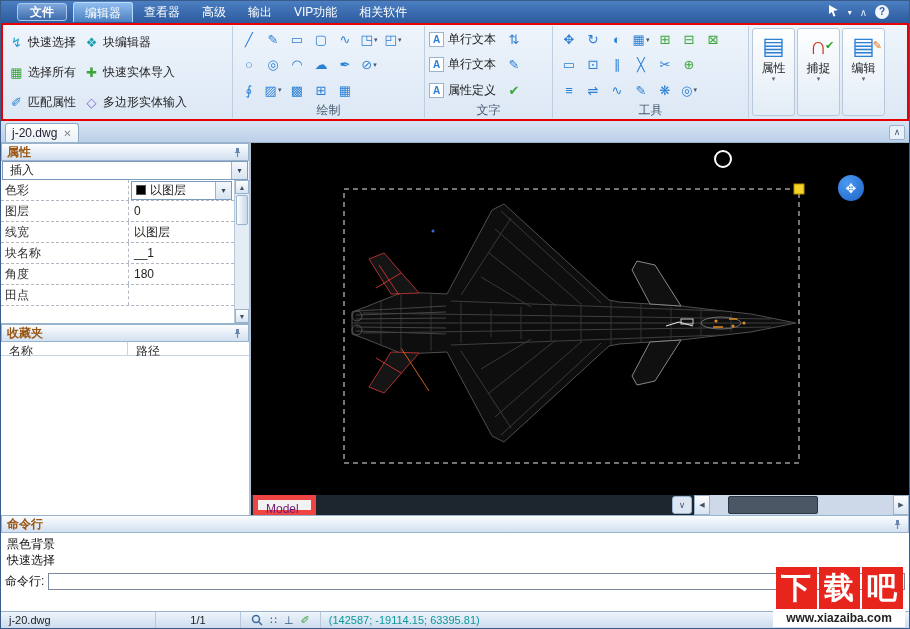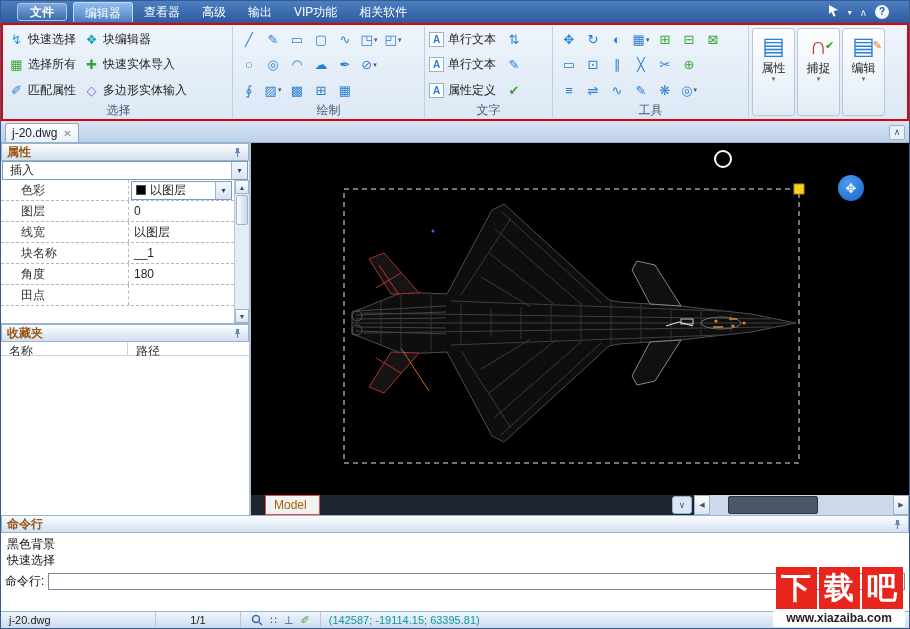--- a/index.html
+++ b/index.html
@@ -70,21 +70,21 @@
   .ptitle { height: 18px; background: linear-gradient(#fbfdfe, #d2e0f0); border: 1px solid #9ab3cc;
     display: flex; align-items: center; padding: 0 5px; color: #995511; font-weight: bold; }
   .ptitle .pin { margin-left: auto; }
   .combo { background: #fff; border: 1px solid #7a9ac0; display: flex; align-items: center; height: 19px; }
   .insert-combo { margin: 0 1px; }
   .ctext { flex: 1; padding-left: 7px; color: #222; }
   .cdd { width: 16px; height: 100%; background: linear-gradient(#f4f8fc, #d8e4f2); border-left: 1px solid #9ab3cc;
     font-size: 8px; color: #345; display: flex; align-items: center; justify-content: center; }
   .pgrid { position: relative; height: 144px; background: #fff; border-bottom: 1px solid #9ab3cc; overflow: hidden; }
   .prow { display: flex; height: 21px; border-bottom: 1px dashed #b0b8c4; align-items: center; margin-right: 15px; }
-  .plabel { width: 128px; padding-left: 20px; border-right: 1px dashed #b0b8c4; height: 100%; line-height: 20px; color: #333; }
+  .plabel { width: 128px; padding-left: 4px; border-right: 1px dashed #b0b8c4; height: 100%; line-height: 20px; color: #333; }
   .pvalue { flex: 1; padding-left: 5px; color: #222; }
   .pvalue.combo { height: 19px; margin: 0 2px; padding-left: 0; }
   .swatch { width: 10px; height: 10px; background: #000; margin: 0 4px; border: 1px solid #555; }
   .vscroll { position: absolute; right: 0; top: 0; bottom: 0; width: 15px; background: #e4ecf5;
     border-left: 1px solid #b8c8da; display: flex; flex-direction: column; }
   .vs-btn { height: 14px; background: linear-gradient(#fdfefe, #d8e4f2); border: 1px solid #9ab3cc;
     font-size: 7px; color: #456; text-align: center; line-height: 13px; }
   .vs-thumb { height: 30px; background: linear-gradient(90deg, #fdfefe, #c8d8ea); border: 1px solid #9ab3cc; border-radius: 2px; margin: 1px; }
   .vs-fill { flex: 1; }
   .fav-header { display: flex; height: 14px; background: #fff; border-bottom: 1px solid #c8d4e2; }
@@ -93,22 +93,22 @@
   .fav-body { flex: 1; background: #fff; }
 
   
   .canvas-wrap { flex: 1; display: flex; flex-direction: column; position: relative; }
   .canvas-draw { height: 352px; background: #000; position: relative; }
   .cad-svg { width: 100%; height: 100%; display: block; }
   .fab { position: absolute; left: 587px; top: 32px; width: 26px; height: 26px; border-radius: 50%;
     background: radial-gradient(circle at 35% 30%, #4a9af0, #1d63c8); color: #fff; font-size: 13px;
     display: flex; align-items: center; justify-content: center; box-shadow: 0 1px 3px rgba(0,0,0,.6); cursor: pointer; }
   .model-bar { height: 20px; background: #1d252e; display: flex; align-items: stretch; }
-  .model-tab { background: #f2f2f2; color: #a16207; border: 1px solid #ef4444; padding: 0 12px 0 8px;
-    margin-left: 14px; font-size: 12px; line-height: 18px; }
+  .model-tab { background: #f2f2f2; color: #701a75; border: 5px solid #ef4444; padding: 0 12px 0 8px;
+    margin-left: 2px; font-size: 12px; line-height: 18px; }
   .mb-spacer { flex: 1; }
   .mb-collapse { width: 20px; background: #dce6f2; border: 1px solid #9ab3cc; border-radius: 3px; color: #44586e;
     font-size: 9px; text-align: center; line-height: 17px; margin: 1px 2px; }
   .hscroll { width: 215px; display: flex; background: #cdd9e8; }
   .hs-btn { width: 16px; background: linear-gradient(#fdfefe, #d8e4f2); border: 1px solid #9ab3cc;
     font-size: 7px; color: #456; text-align: center; line-height: 18px; }
   .hs-track { flex: 1; position: relative; }
   .hs-thumb { position: absolute; left: 18px; top: 1px; bottom: 1px; width: 90px; background: #4a5765;
     border: 1px solid #2d3744; border-radius: 2px; }
 
@@ -193,21 +193,20 @@
           <div class="sel-item">
               <span class="sel-ico c5">✚</span>
               <span>快速实体导入</span>
             </div>
           <div class="sel-item">
               <span class="sel-ico c6">◇</span>
               <span>多边形实体输入</span>
             </div>
         </div>
       </div>
-      <div class="glabel">选择</div>
     </div>
 
     <div class="rgroup" style="width:192px">
       <div class="icon-rows">
         <div class="irow">
           <span class="ibtn">╱</span>
           <span class="ibtn">✎</span>
           <span class="ibtn">▭</span>
           <span class="ibtn">▢</span>
           <span class="ibtn">∿</span>

